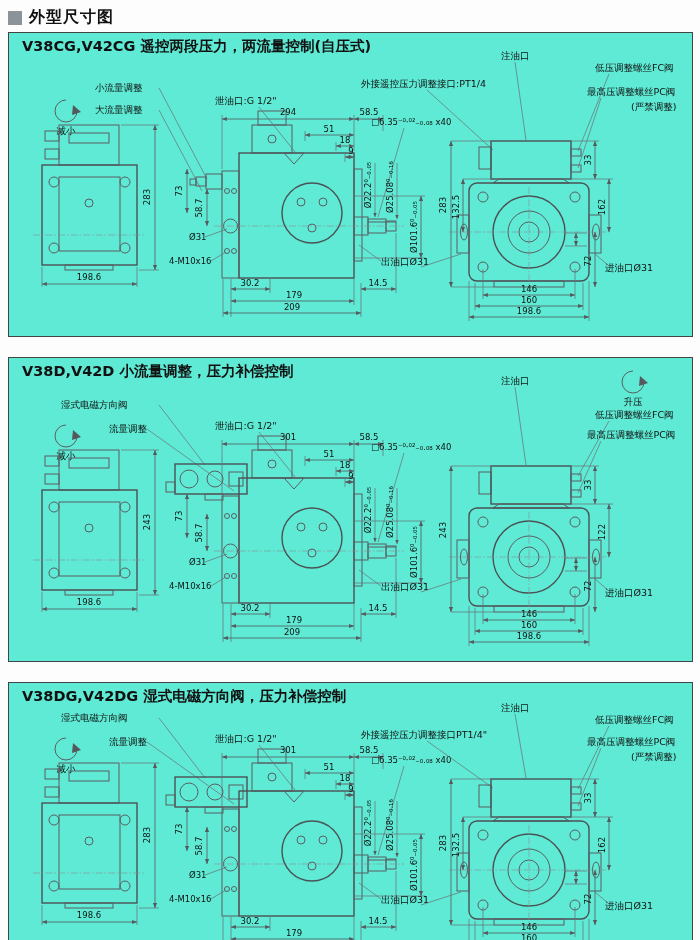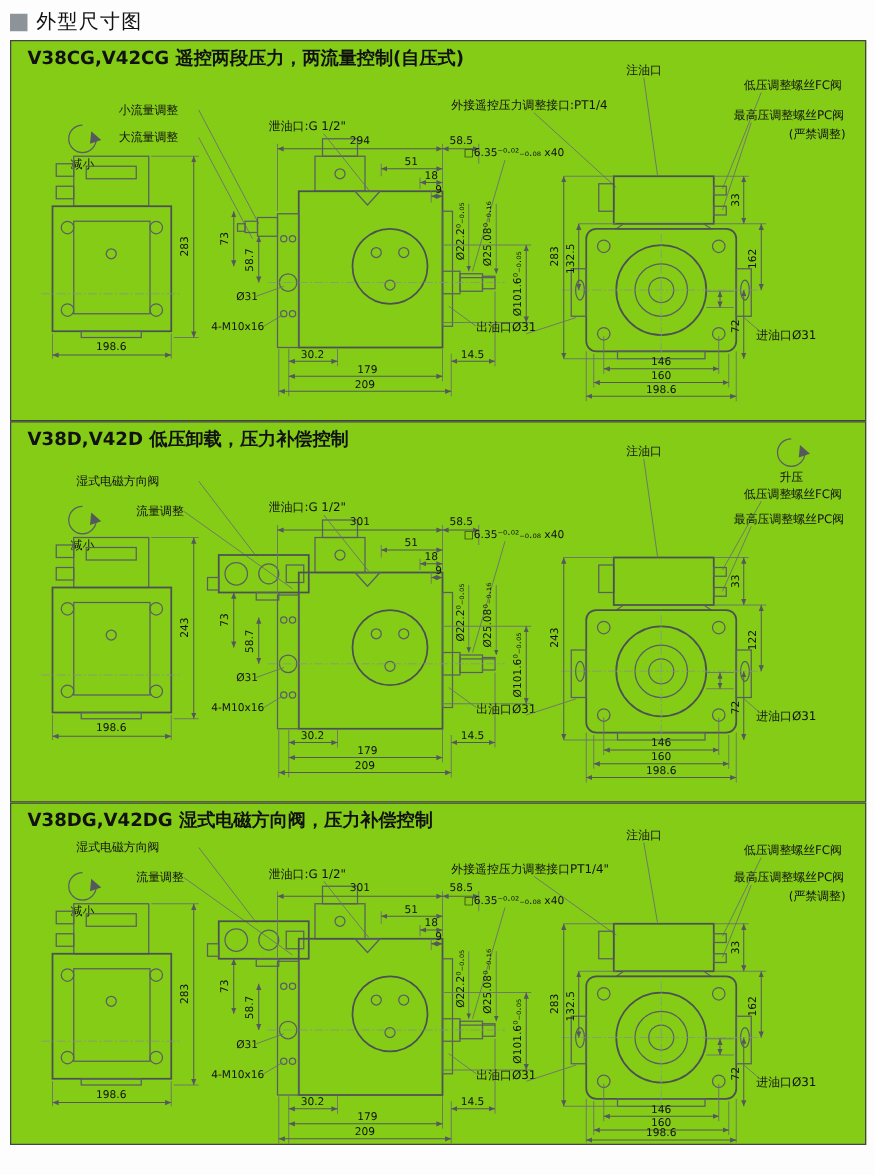--- a/index.html
+++ b/index.html
@@ -1,20 +1,20 @@
 <!DOCTYPE html>
 <html><head>
 <meta charset="utf-8">
 <style>
   html,body{margin:0;padding:0}
   body{width:700px;height:940px;background:#fdfdfd;font-family:"DejaVu Sans",sans-serif}
   .hdr{display:flex;align-items:center;gap:7px;padding:7px 8px 4px 8px}
   .hdr .sq{width:14px;height:14px;background:#8d9499}
-  .hdr .t{font-size:16px;font-weight:normal;color:#111;letter-spacing:1px}
-  .panel{position:relative;border:1.5px solid #444;margin:0 7px 0 8px;background:#84cc16}
+  .hdr .t{font-size:16px;font-weight:bold;color:#111;letter-spacing:1px}
+  .panel{position:relative;border:1.5px solid #444;margin:0 7px 20px 8px;background:#5eead4}
   .panel .ttl{position:absolute;top:4px;left:13px;font-size:14.5px;font-weight:bold;color:#111;white-space:nowrap}
   svg{display:block}
   .s{fill:none;stroke:#5a5f63;stroke-width:1}
   .s2{fill:none;stroke:#4c5155;stroke-width:1.4}
   .dl{fill:none;stroke:#6a6f73;stroke-width:0.7}
   .cl{fill:none;stroke:#8a8f93;stroke-width:0.6;stroke-dasharray:7 2 1.5 2}
   .dm{fill:none;stroke:#55595d;stroke-width:0.8;marker-start:url(#as);marker-end:url(#ae)}
   .de{fill:none;stroke:#6a6f73;stroke-width:0.7;marker-end:url(#ae)}
   text{font-family:"DejaVu Sans",sans-serif;font-size:9px;fill:#111}
   .d{font-size:8.5px}
@@ -241,21 +241,21 @@
       <text class="lb" x="372" y="232">出油口Ø31</text>
       <line class="dl" x1="372" y1="228" x2="350" y2="212"></line>
       <line class="dl" x1="412" y1="234" x2="452" y2="221"></line>
       <text class="lb" x="596" y="238">进油口Ø31</text>
       <line class="dl" x1="600" y1="233" x2="586" y2="221"></line>
     </g>
   </svg>
 </div>
 
 <div class="panel">
-  <div class="ttl">V38D,V42D 低压卸载，压力补偿控制</div>
+  <div class="ttl">V38D,V42D 小流量调整，压力补偿控制</div>
   <svg width="683" height="303" viewBox="0 0 683 303">
     <g>
       <use href="#dial" x="45" y="66"></use>
       <text class="lb" x="57" y="101" text-anchor="middle">减小</text>
       <text class="lb" x="52" y="50">湿式电磁方向阀</text>
       <line class="dl" x1="150" y1="47" x2="196" y2="107"></line>
       <text class="lb" x="100" y="74">流量调整</text>
       <line class="dl" x1="138" y1="71" x2="225" y2="133"></line>
       <use href="#sol" x="166" y="106"></use>
       <rect class="s" x="196" y="136" width="18" height="6"></rect>

